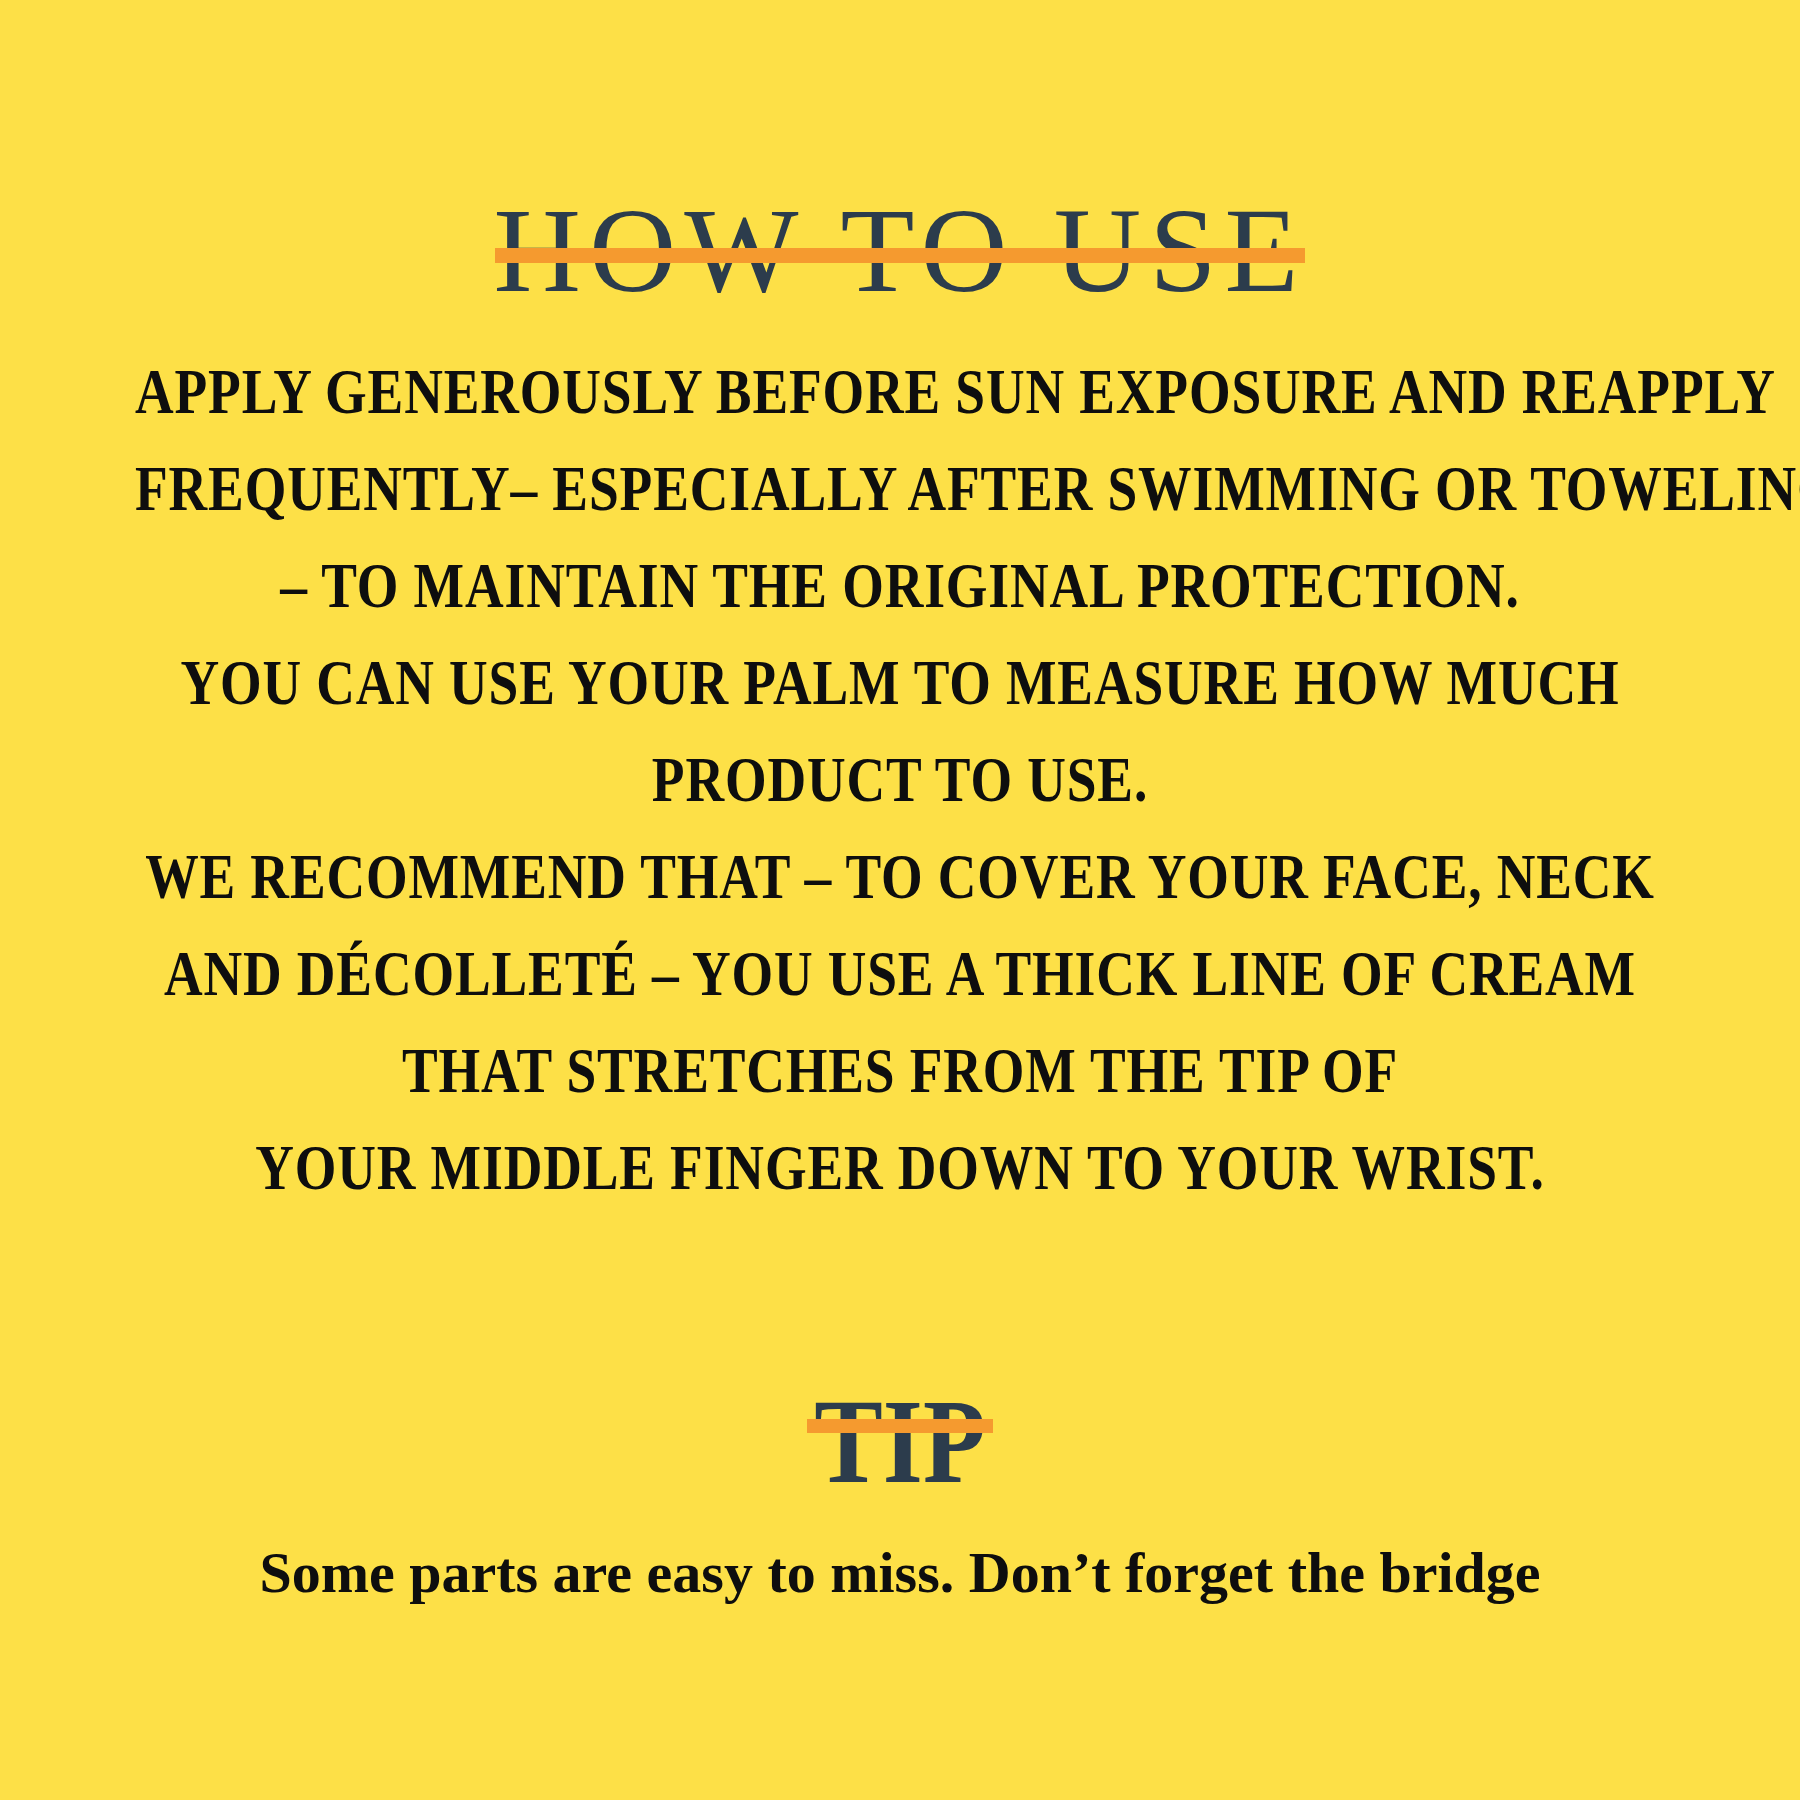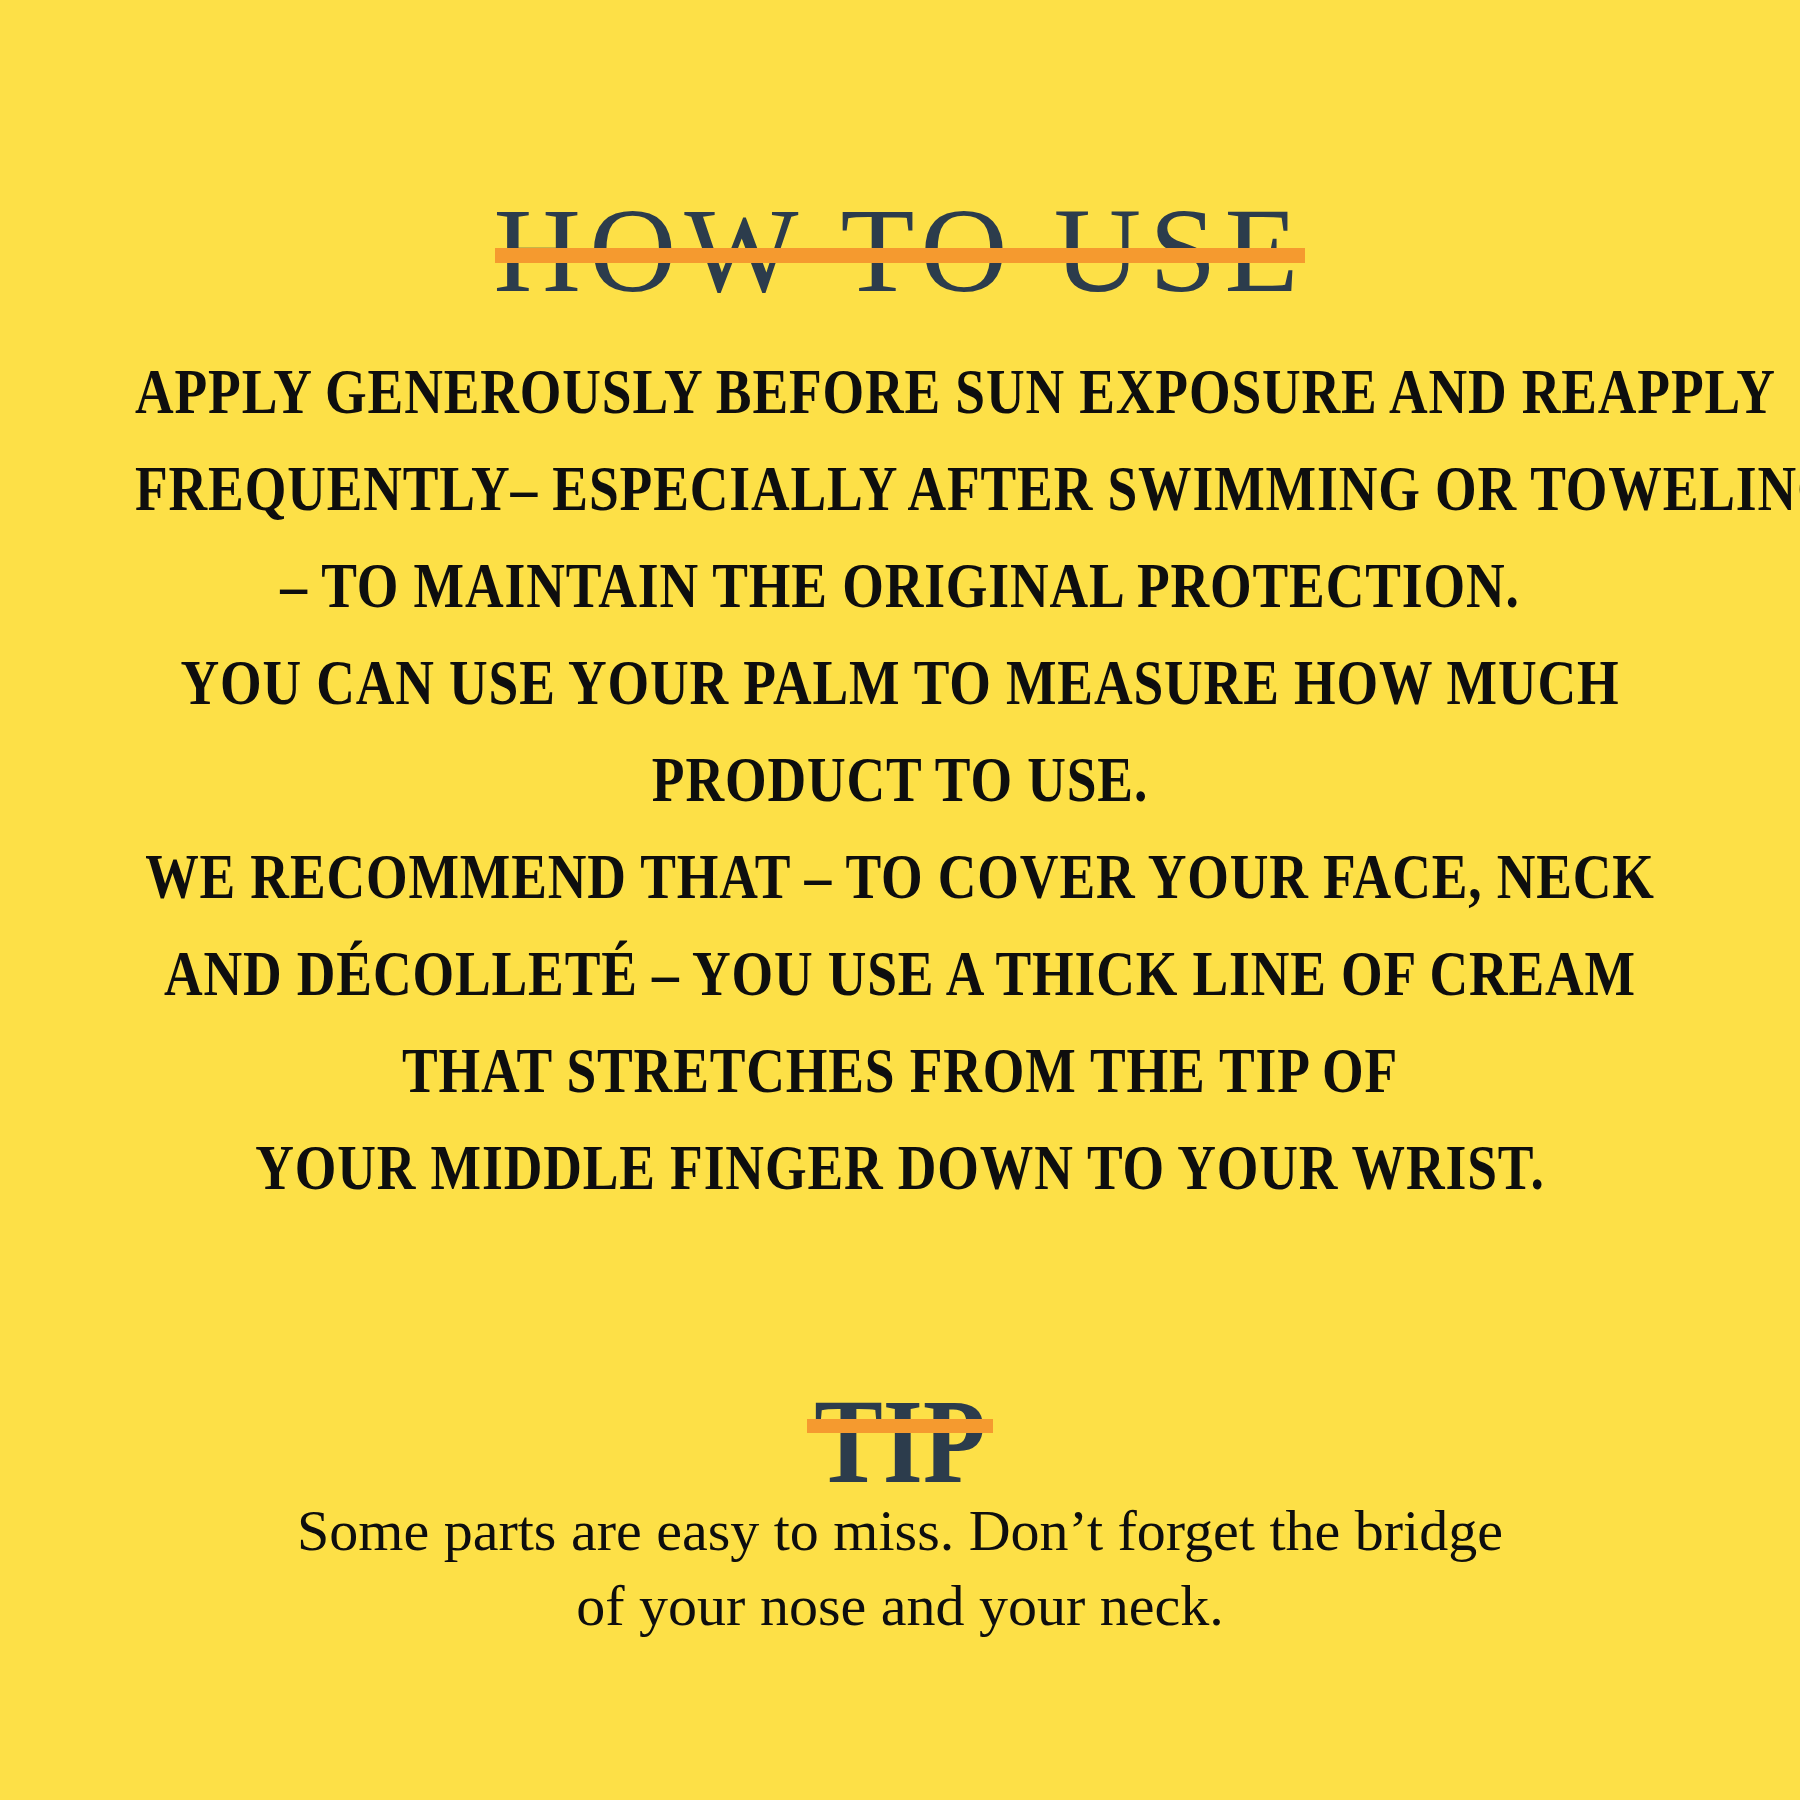--- a/index.html
+++ b/index.html
@@ -76,27 +76,27 @@
     position: absolute;
     top: 1419px;
     left: 50%;
     margin-left: -93px;
     width: 186px;
     height: 14px;
     background: #f59a2f;
   }
   .tip-text {
     position: absolute;
-    top: 1493px;
+    top: 1535px;
     left: 0;
     width: 100%;
     text-align: center;
     font-size: 58px;
     line-height: 75px;
-    font-weight: normal;
+    font-weight: bold;
     color: #0e0e0e;
   }
   .tip-text .line {
     white-space: nowrap;
   }
 </style>
 </head>
 <body>
 
 <div class="canvas">
@@ -117,17 +117,16 @@
       <div class="line">YOUR MIDDLE FINGER DOWN TO YOUR WRIST.</div>
     </div>
   </section>
 
   <section>
     <h2 class="tip-title">TIP</h2>
     <div class="tip-rule"></div>
 
     <div class="tip-text">
       <div class="line">Some parts are easy to miss. Don’t forget the bridge</div>
-      <div class="line">of your nose and your neck.</div>
     </div>
   </section>
 
 </div>
 
 </body></html>

